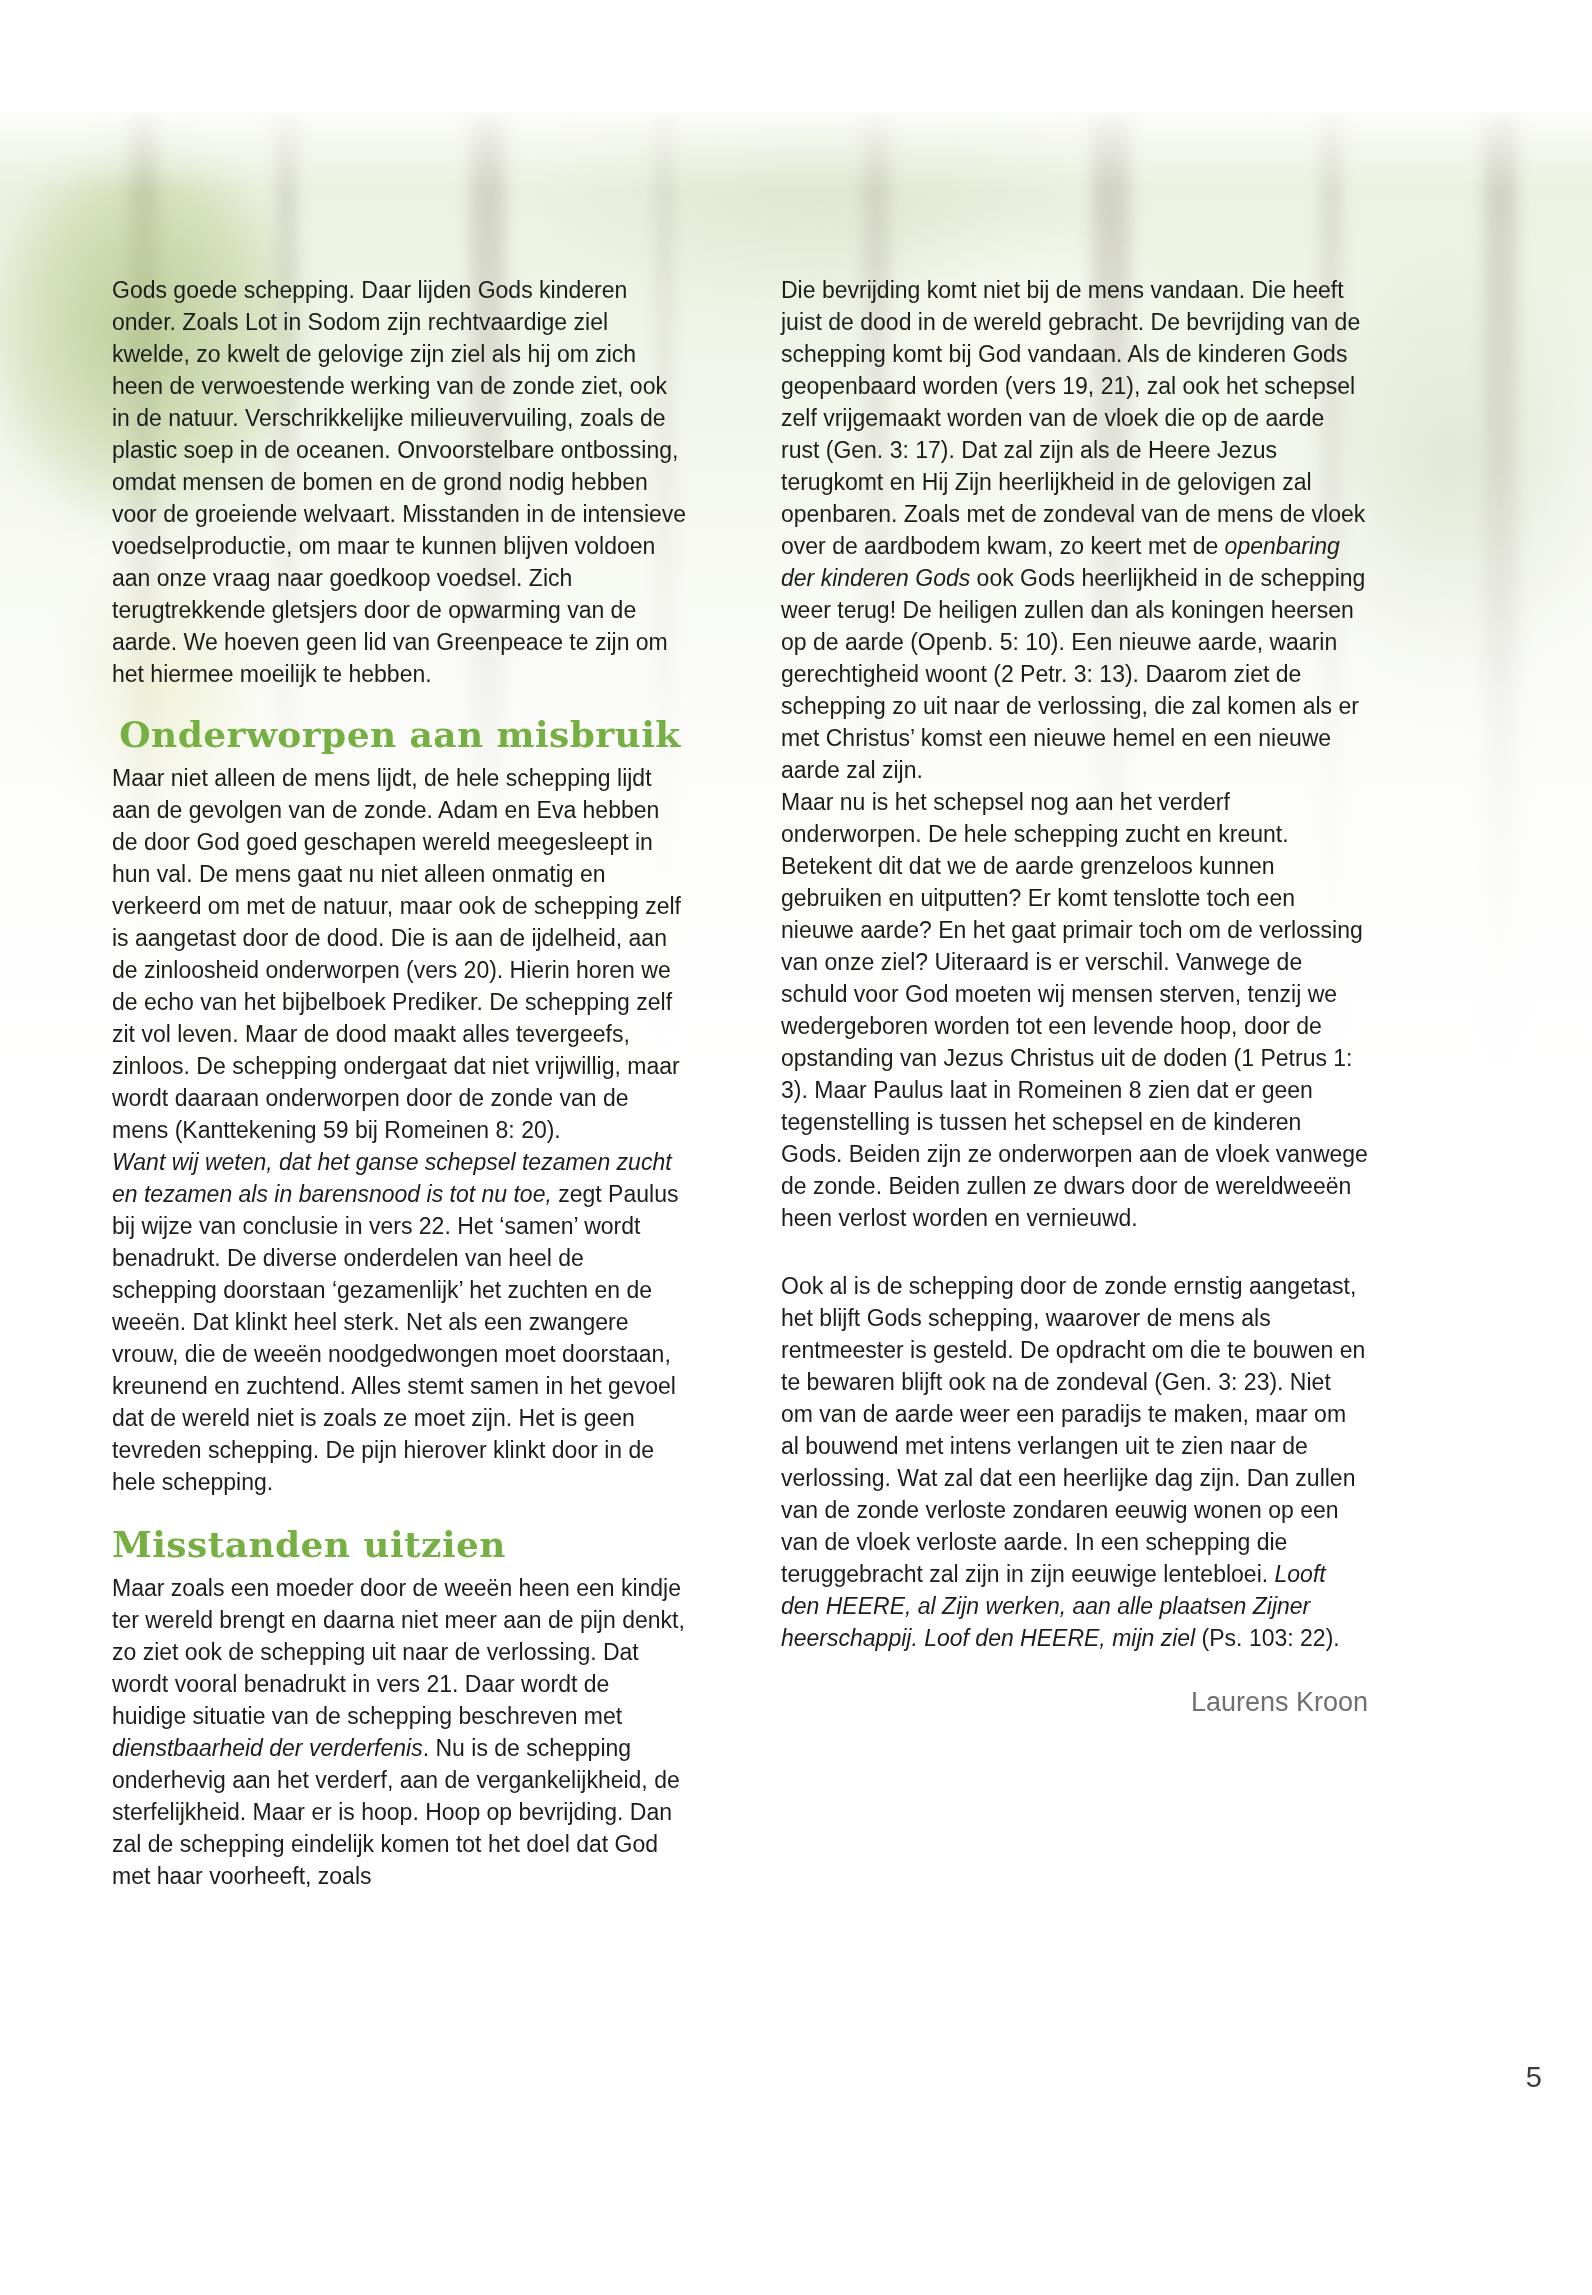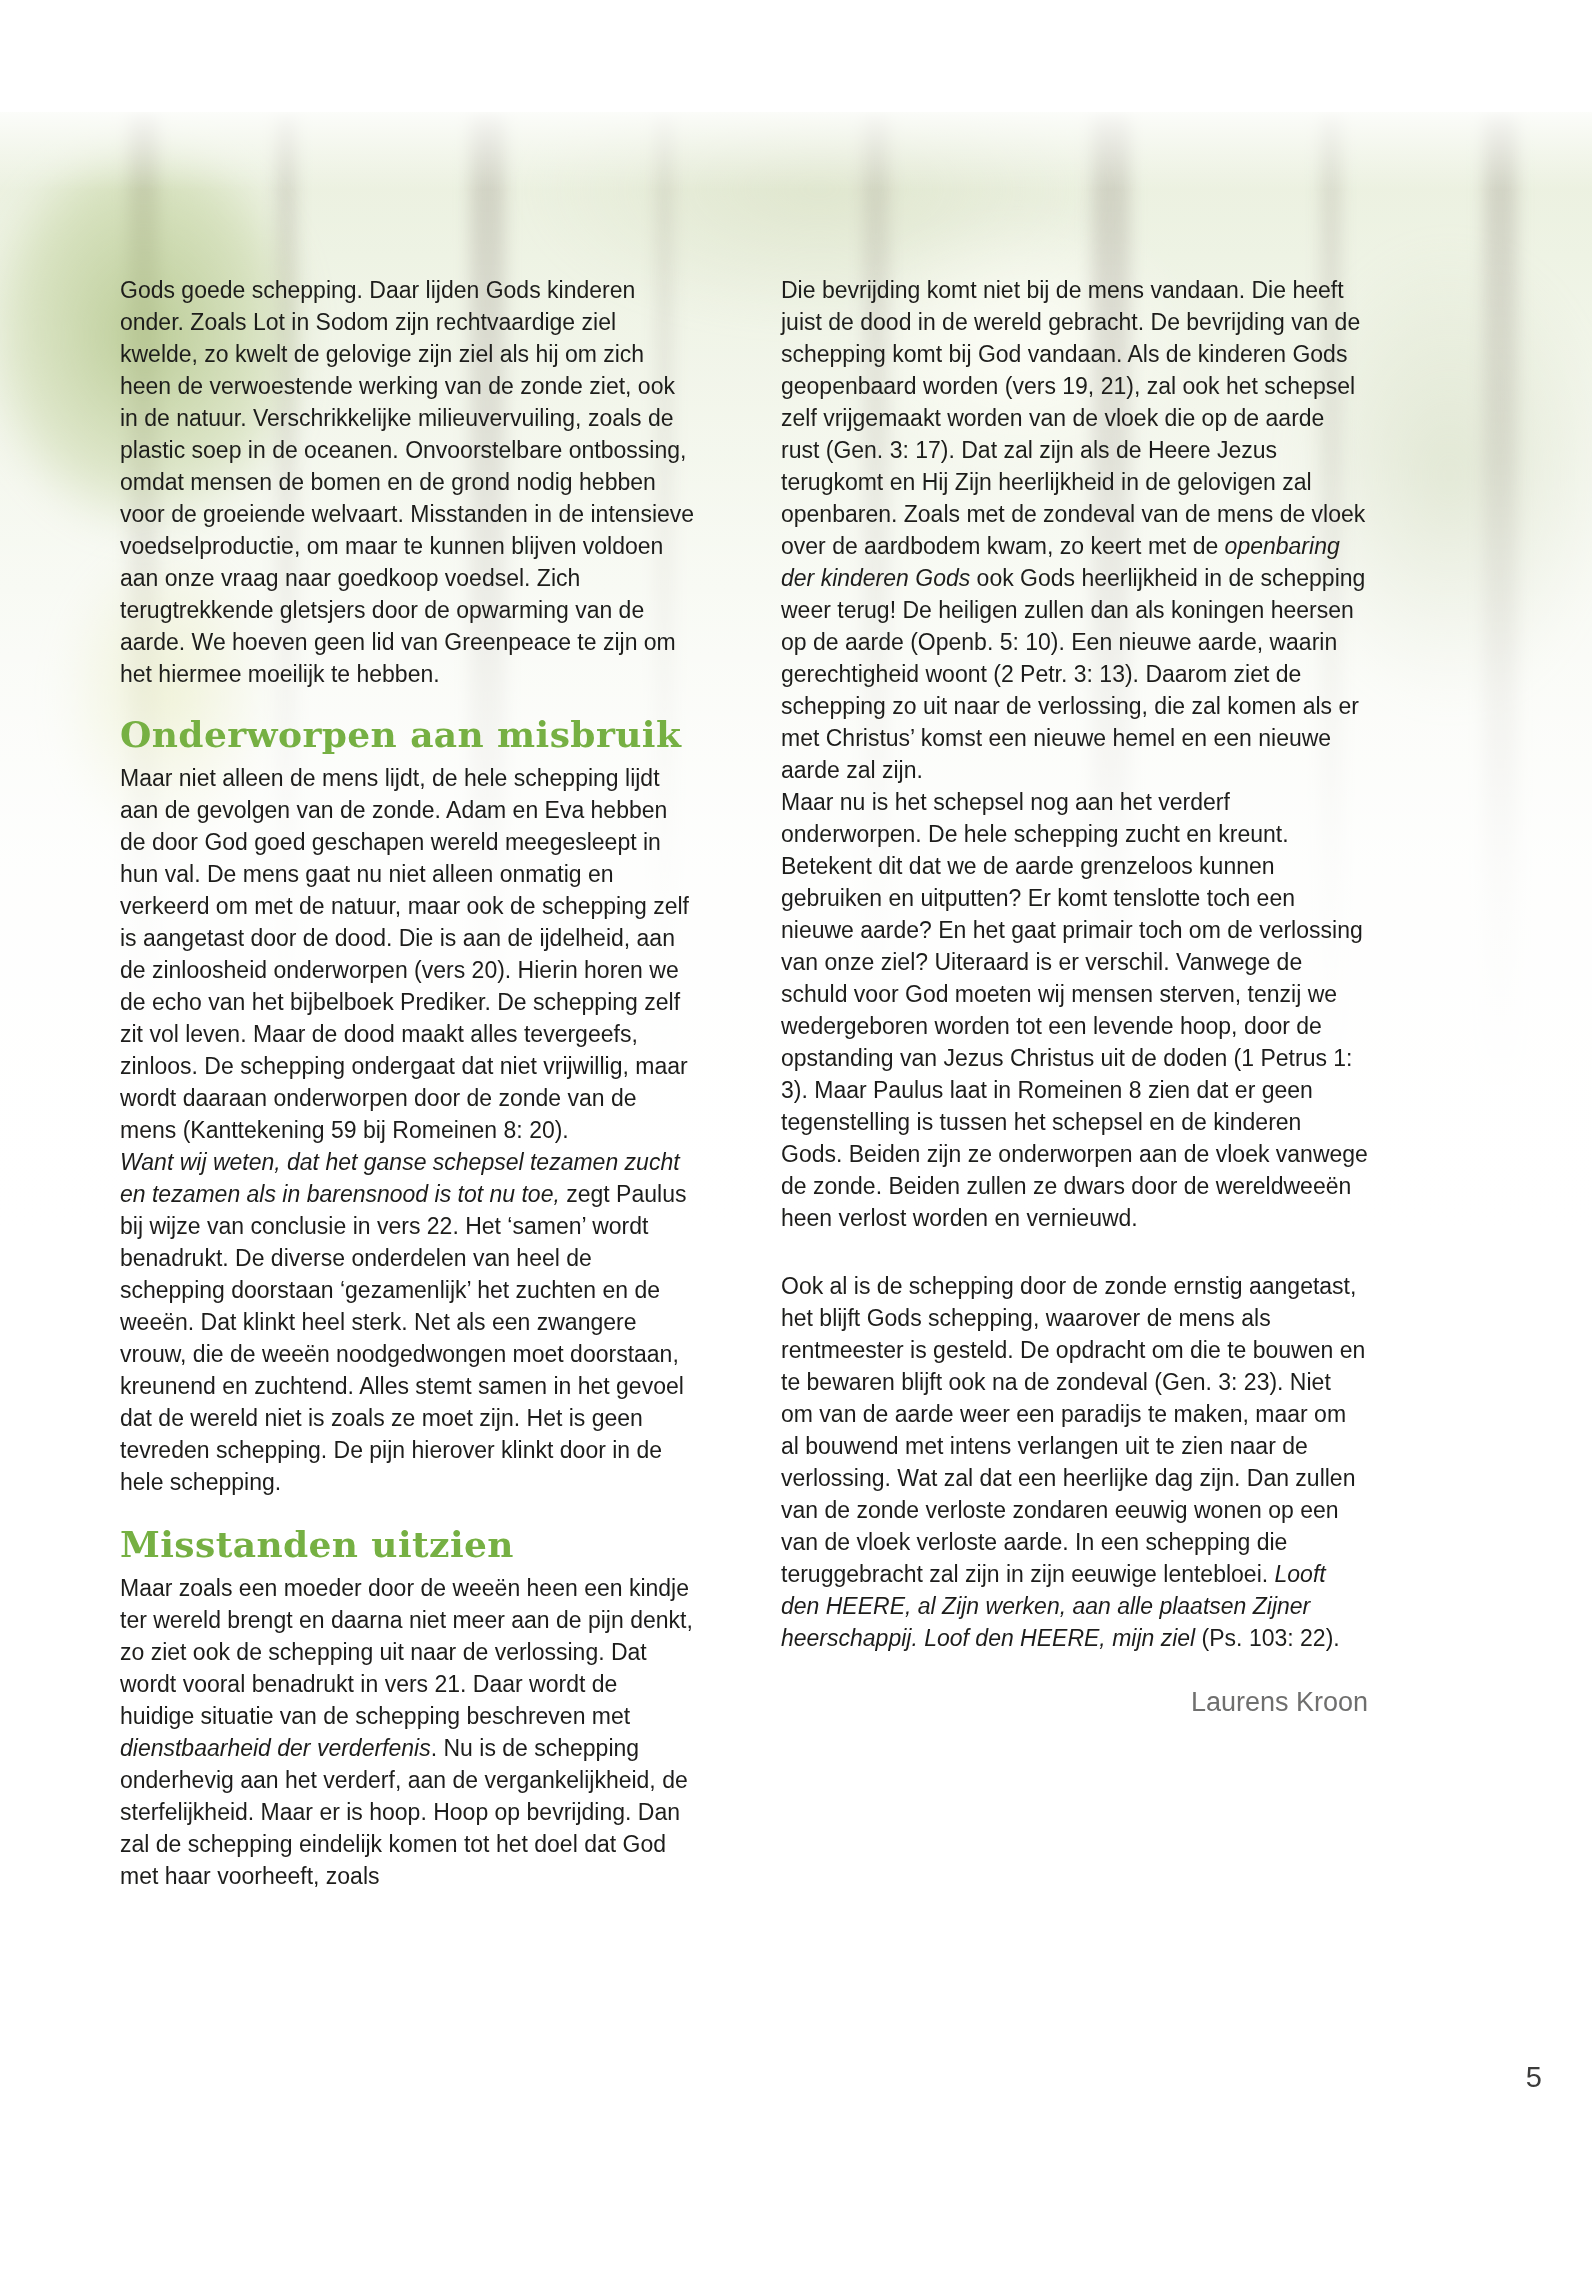--- a/index.html
+++ b/index.html
@@ -72,42 +72,42 @@
       rgba(255,255,255,0.72) 58%,
       rgba(255,255,255,1) 90%);
   }
   .photo .fade-top {
     position: absolute; top: 0; left: 0; right: 0; height: 78px;
     background: linear-gradient(to bottom, rgba(255,255,255,0.85), rgba(255,255,255,0));
   }
 
   
   .col { position: absolute; top: 274px; }
-  .col-left  { left: 120px; width: 576px; }
+  .col-left  { left: 112px; width: 576px; }
   .col-right { left: 781px; width: 587px; }
 
   p.body {
     margin: 0;
     font-size: 23px;
     line-height: 32px;
     text-align: left;
   }
   p.body.spaced { margin-top: 36px; }
   .it { font-style: italic; }
 
   h2.heading {
     margin: 26px 0 7.8px 0;
     font-family: "DejaVu Serif", "Liberation Serif", serif;
     font-weight: 700;
     font-size: 36px;
     line-height: 40px;
     color: #76b043;
     letter-spacing: 0.4px;
   }
-  .col-left h2.heading:first-of-type { margin-top: 24px; }
+  .col-left h2.heading:first-of-type { margin-top: 24px; text-align: center; }
 
   .author {
     margin-top: 35px;
     text-align: right;
     font-size: 27px;
     line-height: 26px;
     color: #6f6f6e;
   }
 
   .page-number {

